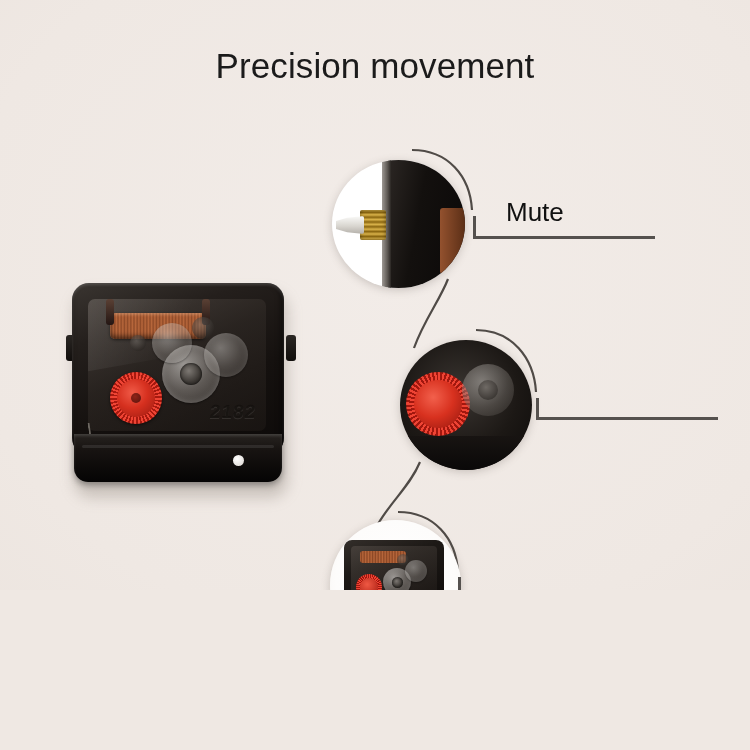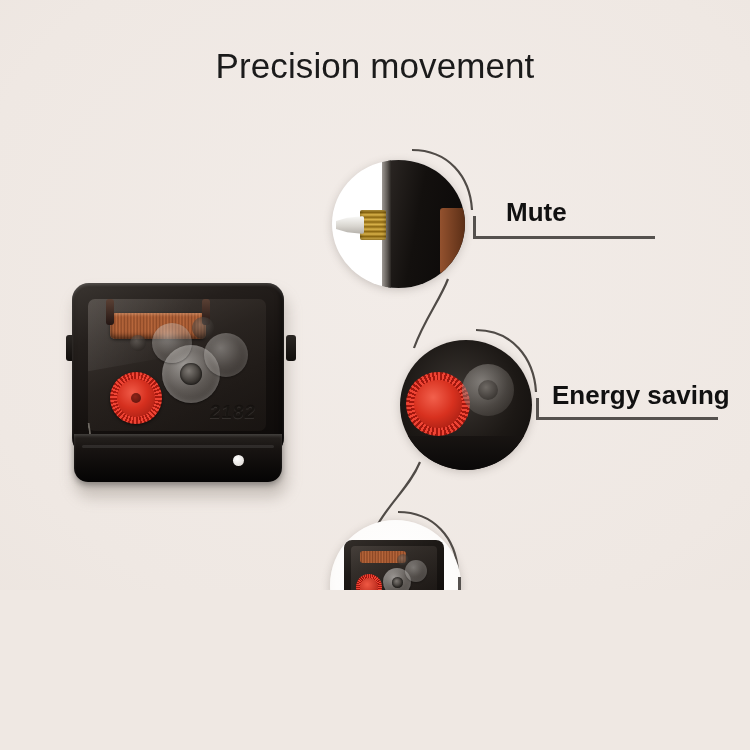--- a/index.html
+++ b/index.html
@@ -47,21 +47,21 @@
   }
 
   
   .callout-label {
     position: absolute;
     color: #111;
     font-size: 26px;
     line-height: 32px;
     white-space: nowrap;
   }
-  .label-text { display: block; font-weight: bold; }
+  .label-text { display: block; }
 
   .rule {
     position: absolute;
     height: 3px;
     background: #55514e;
   }
   .rule-stub {
     position: absolute;
     width: 3px;
     background: #55514e;
@@ -454,23 +454,20 @@
     <span class="label-text">Mute</span>
   </div>
   <div class="rule-stub" style="left:473px; top:216px; height:23px;"></div>
   <div class="rule" style="left:473px; top:236px; width:182px;"></div>
 
   <div class="callout" id="callout-energy">
     <div class="c2-base"></div>
     <div class="c2-red"></div>
     <div class="c2-gear"></div>
     <div class="c2-gear-hub"></div>
-  </div>
-  <div class="callout-label" style="left:552px; top:379px;">
-    <span class="label-text">Energy saving</span>
   </div>
   <div class="rule-stub" style="left:536px; top:398px; height:21px;"></div>
   <div class="rule" style="left:536px; top:417px; width:182px;"></div>
 
   <div class="callout" id="callout-precision">
     <div class="c3-mv">
       <div class="c3-body">
         <div class="c3-win">
           <div class="c3-coil"></div>
           <div class="gear gear-translucent" style="left:32px; top:22px; width:28px; height:28px;"></div>

